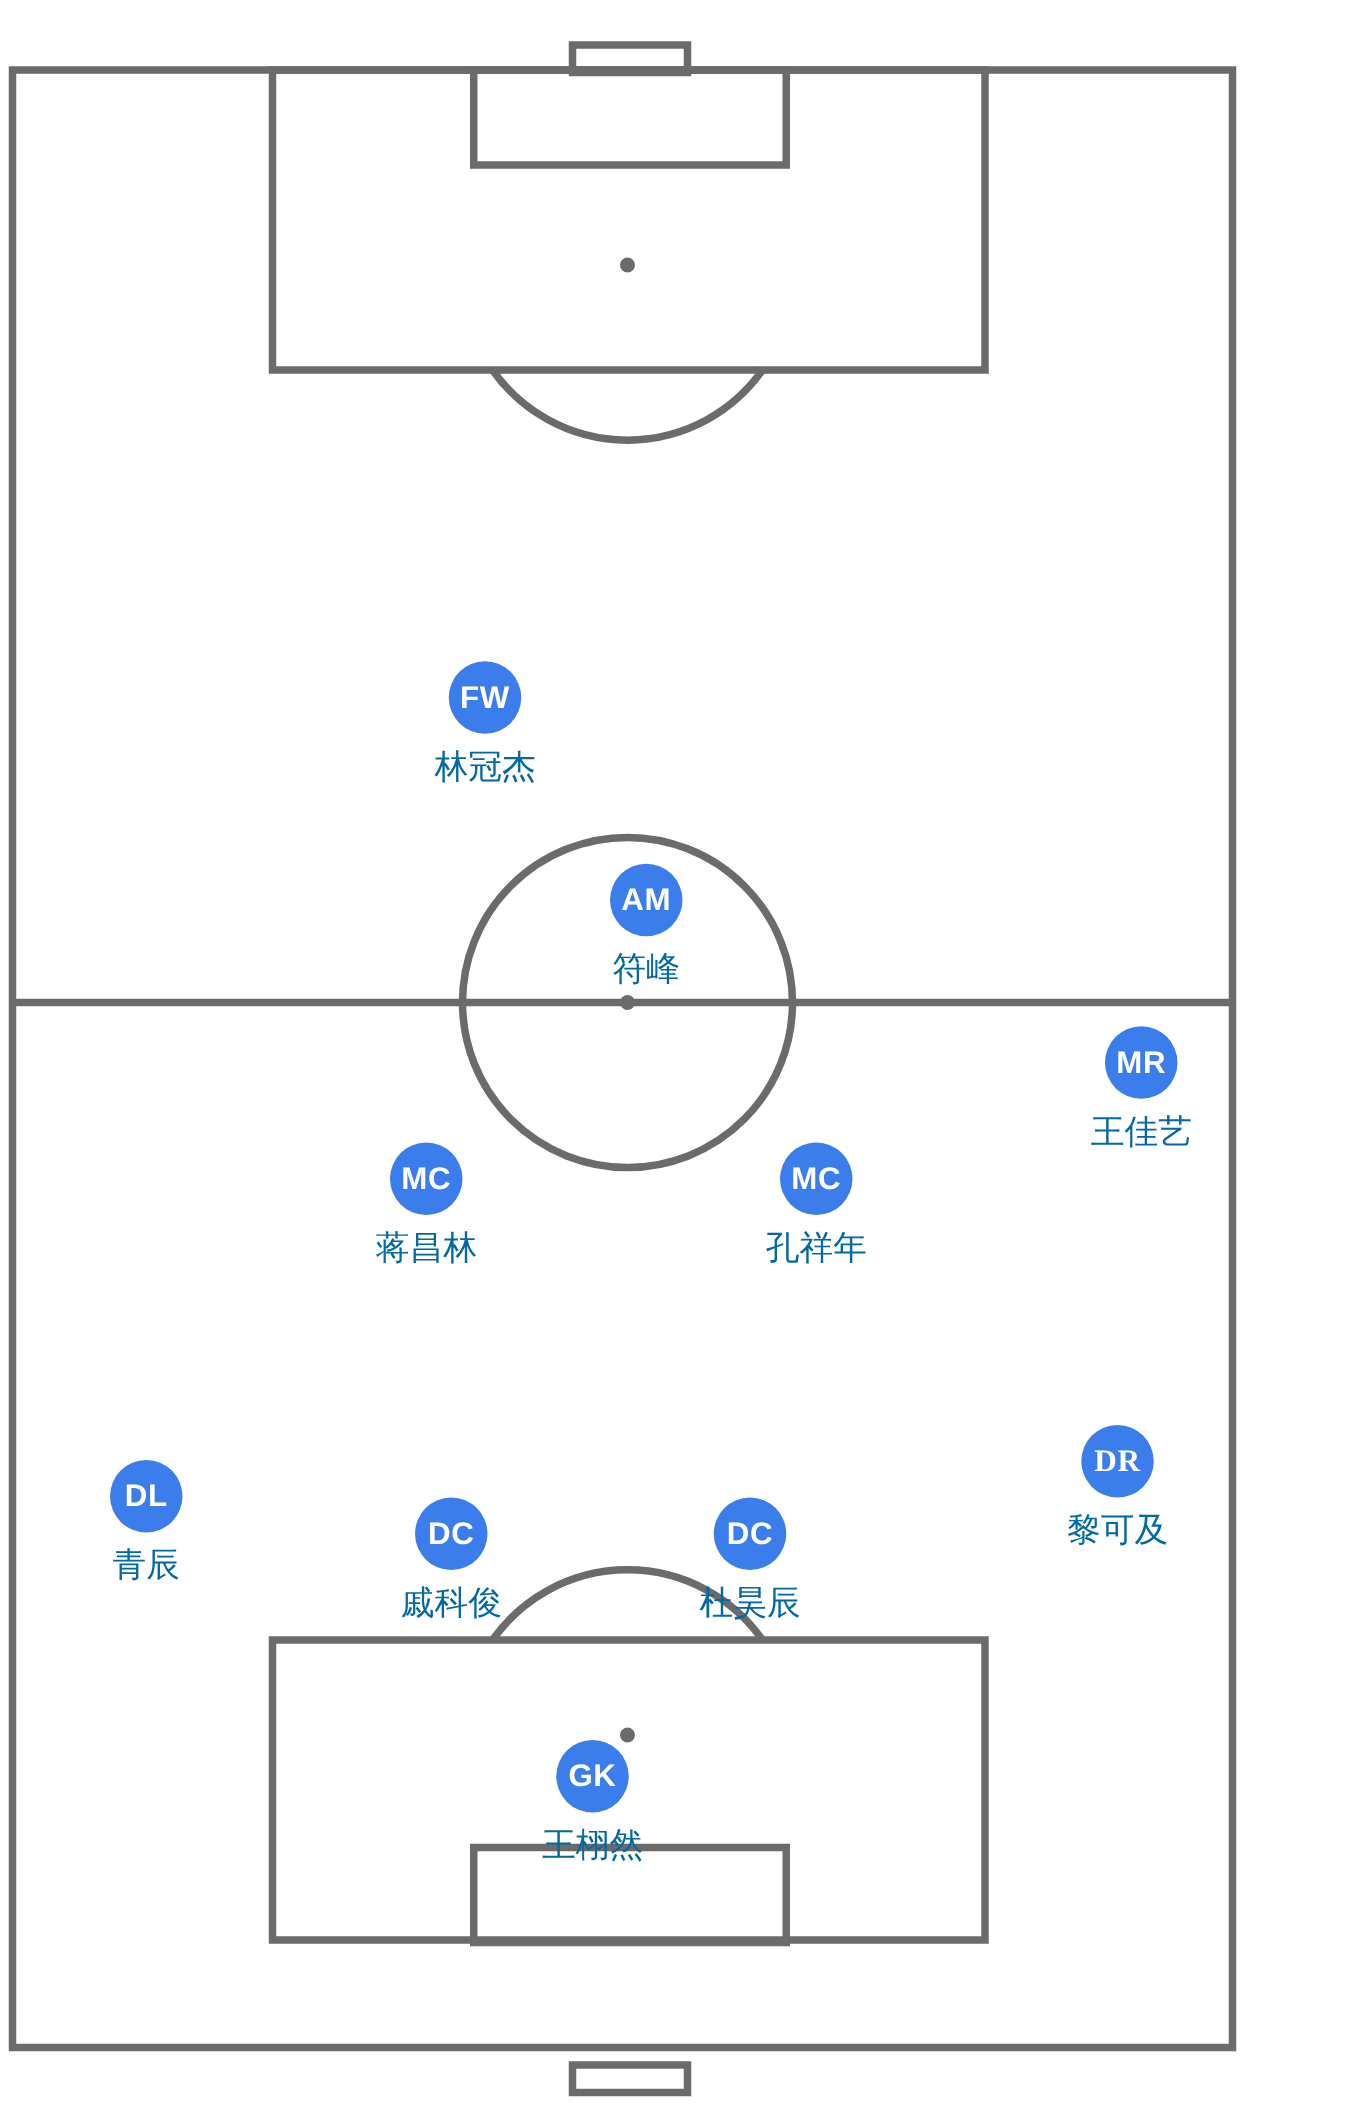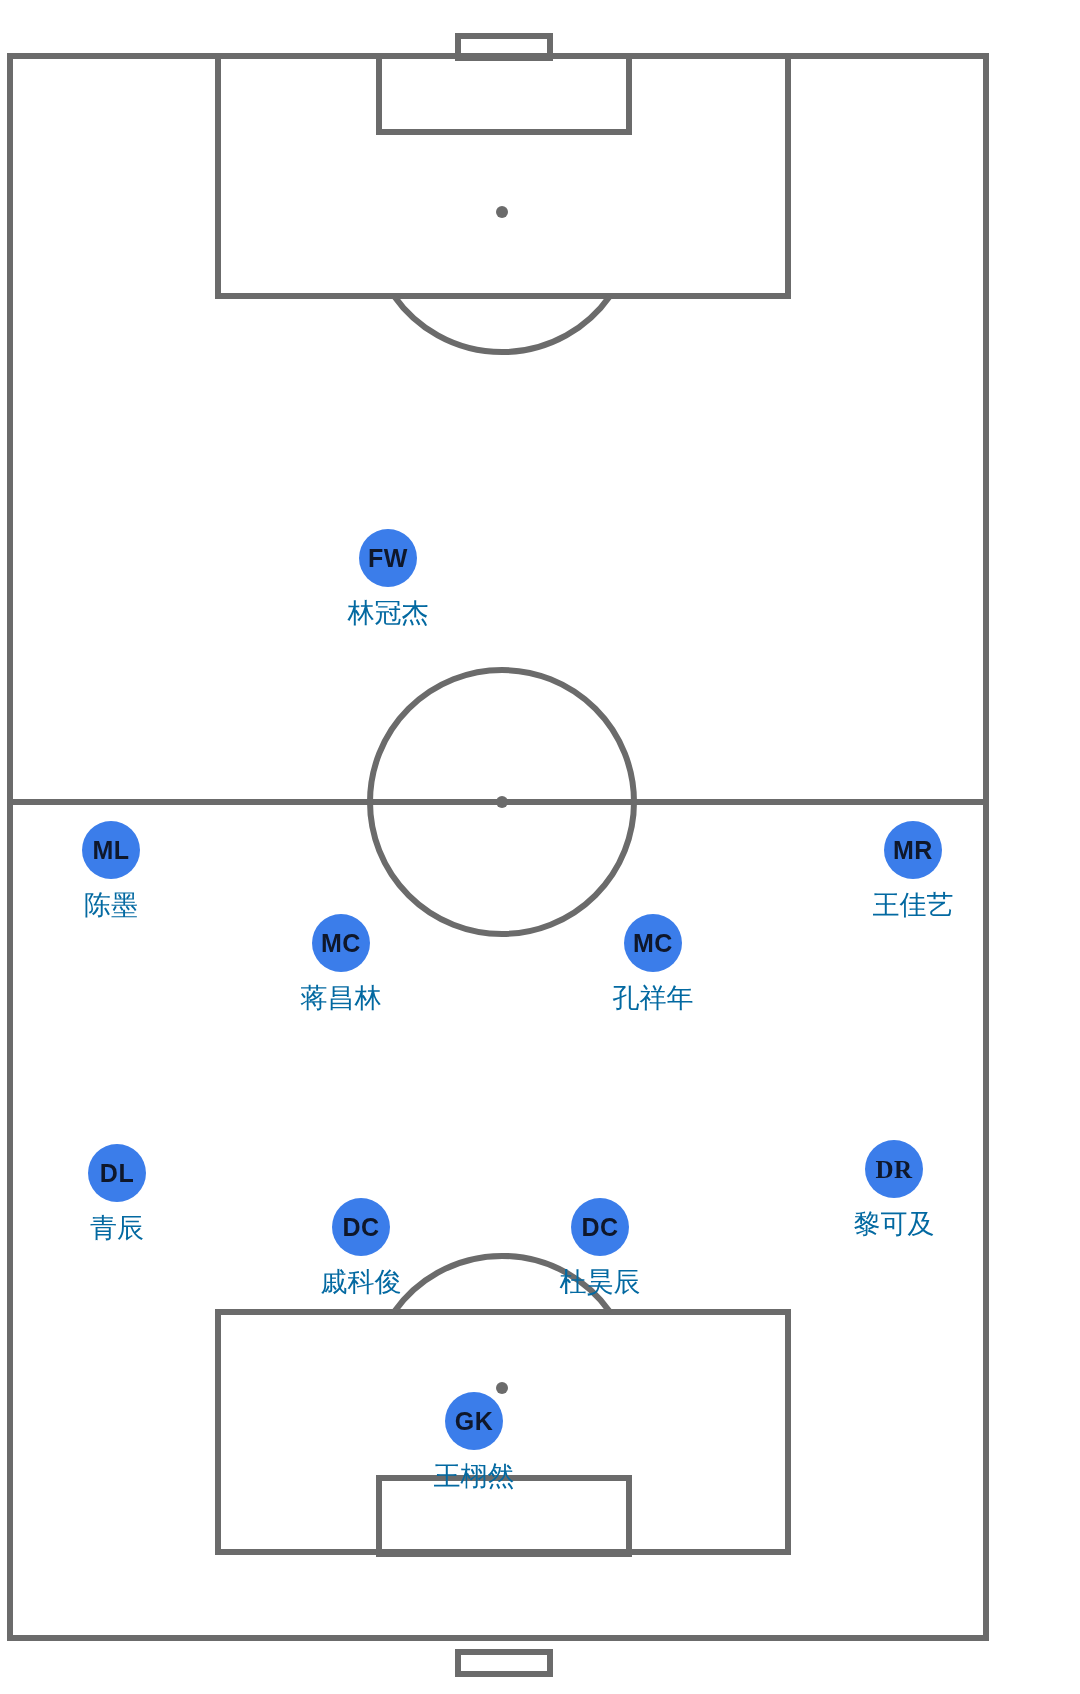--- a/index.html
+++ b/index.html
@@ -28,21 +28,21 @@
     display: flex;
     flex-direction: column;
     align-items: center;
     width: 180px;
   }
   .badge {
     width: 58px;
     height: 58px;
     border-radius: 50%;
     background: #3b7dea;
-    color: #0f172a;
+    color: #ffffff;
     font-size: 25px;
     font-weight: bold;
     display: flex;
     align-items: center;
     justify-content: center;
     letter-spacing: 0.5px;
     line-height: 1;
   }
   .pname {
     margin-top: 8px;
@@ -87,42 +87,42 @@
       <circle cx="502" cy="802" r="6"></circle>
       <circle cx="502" cy="1388" r="6"></circle>
     </g>
   </svg>
 
   <div class="player" style="left:388px; top:529px;">
     <div class="badge">FW</div>
     <div class="pname">林冠杰</div>
   </div>
 
+  <div class="player" style="left:517px; top:691px;">
+    <div class="badge">AM</div>
+    <div class="pname">符峰</div>
+  </div>
 
-  <div class="player" style="left:111px; top:821px;">
-    <div class="badge">ML</div>
-    <div class="pname">陈墨</div>
-  </div>
 
   <div class="player" style="left:913px; top:821px;">
     <div class="badge">MR</div>
     <div class="pname">王佳艺</div>
   </div>
 
   <div class="player" style="left:341px; top:914px;">
     <div class="badge">MC</div>
     <div class="pname">蒋昌林</div>
   </div>
 
   <div class="player" style="left:653px; top:914px;">
     <div class="badge">MC</div>
     <div class="pname">孔祥年</div>
   </div>
 
-  <div class="player" style="left:117px; top:1144px;">
+  <div class="player" style="left:117px; top:1168px;">
     <div class="badge">DL</div>
     <div class="pname">青辰</div>
   </div>
 
   <div class="player" style="left:894px; top:1140px;font-family:Liberation Serif, serif;">
     <div class="badge">DR</div>
     <div class="pname">黎可及</div>
   </div>
 
   <div class="player" style="left:361px; top:1198px;">

